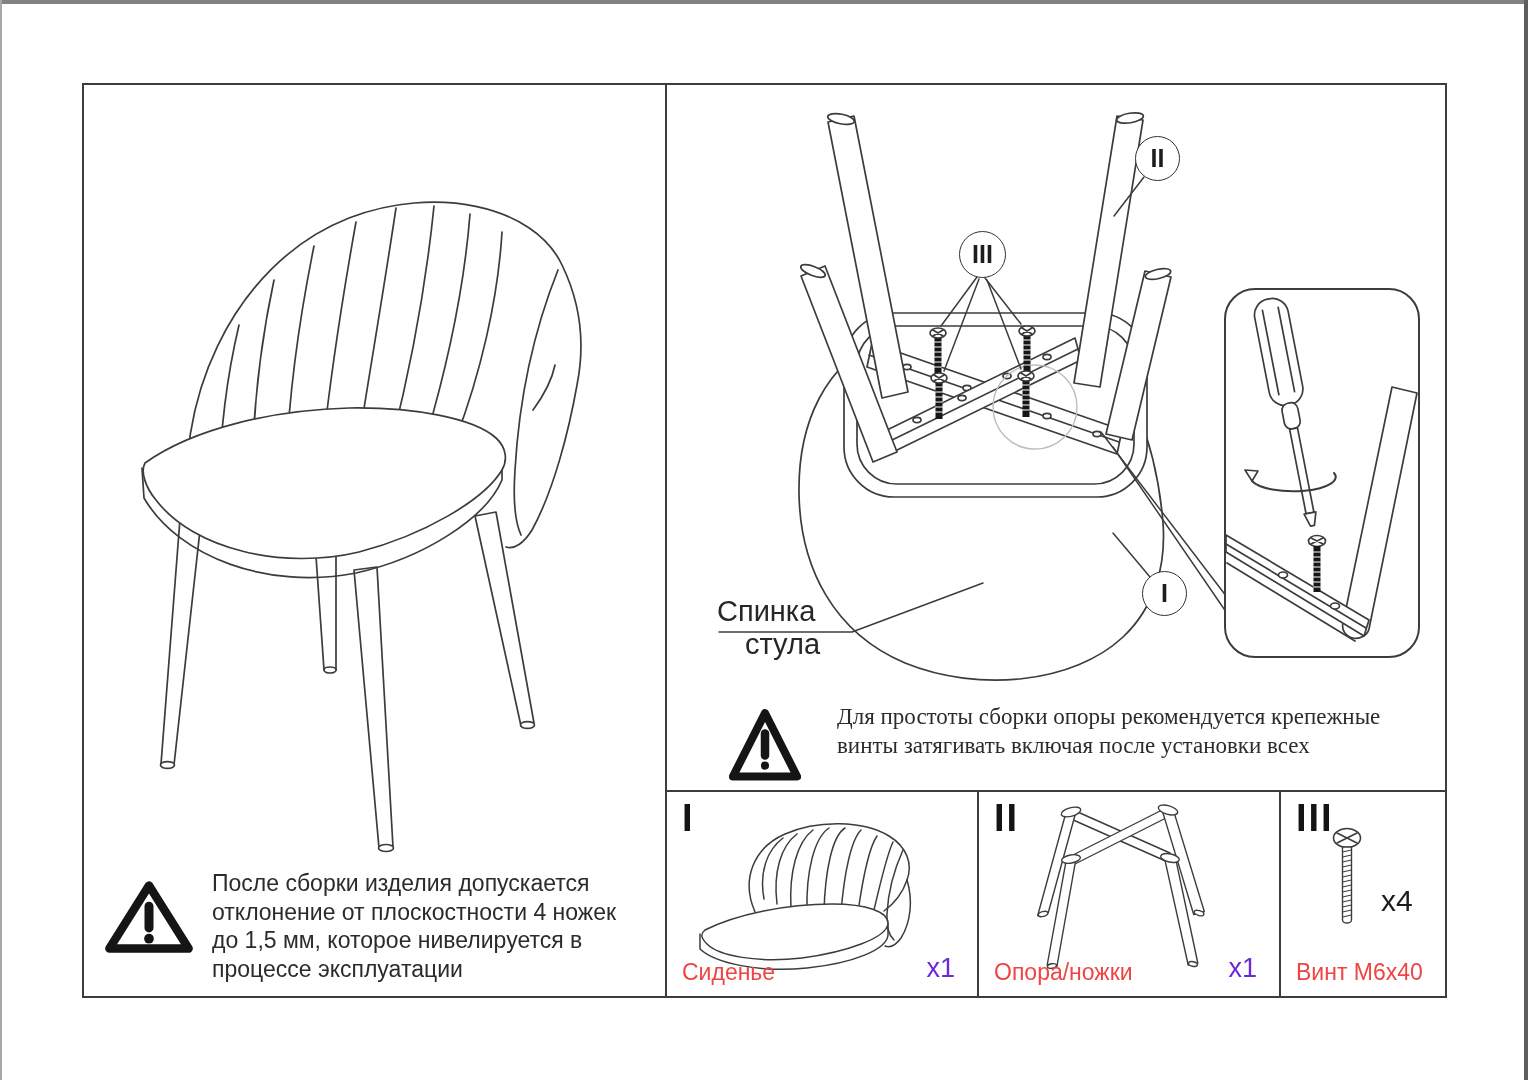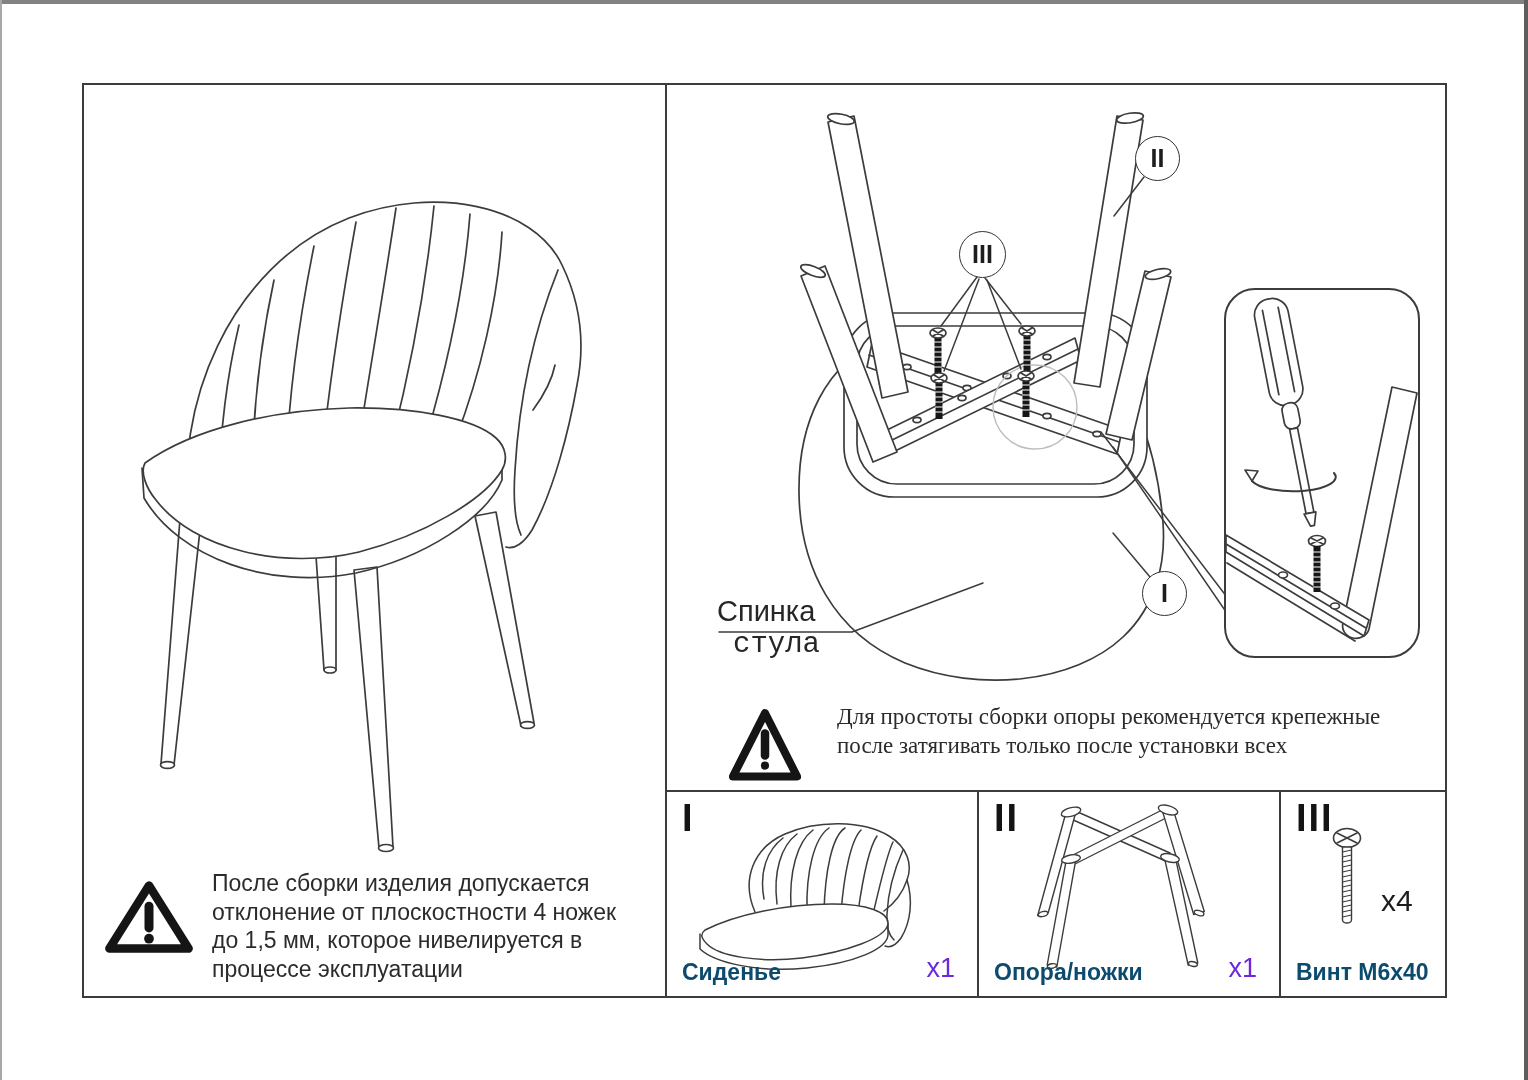--- a/index.html
+++ b/index.html
@@ -38,38 +38,38 @@
   .diagram-svg{position:absolute;left:0;top:0;}
   .callout{
     position:absolute;border:1.7px solid #333;border-radius:50%;background:#fff;
     display:flex;align-items:center;justify-content:center;
     font-weight:bold;font-size:25px;color:#1d1d1d;box-sizing:border-box;
   }
   .callout-ii{left:468px;top:51px;width:45px;height:45px;}
   .callout-iii{left:292px;top:146px;width:47px;height:47px;}
   .callout-i{left:475px;top:486px;width:45px;height:45px;}
   .back-label{position:absolute;left:50px;top:510px;font-size:29px;color:#262626;line-height:33px;}
-  .back-label .l2{margin-left:16px;font-family:Liberation Mono, monospace;}
+  .back-label .l2{margin-left:28px;}
 
   .warn-row-right{position:absolute;left:0;top:620px;width:780px;height:85px;}
   .warn-icon-right{position:absolute;left:62px;top:1px;}
   .warn-text-right{position:absolute;left:170px;top:-3px;white-space:nowrap;
     font-size:23px;line-height:29px;color:#2b2b2b;font-family:Liberation Serif, serif;}
 
   .parts-row{
     position:absolute;left:0;top:705px;width:780px;height:206px;
     border-top:2px solid #3c3c3c;box-sizing:border-box;display:flex;
   }
   .part-cell{position:relative;height:100%;box-sizing:border-box;}
   .cell-1{width:312px;border-right:2px solid #3c3c3c;}
   .cell-2{width:302px;border-right:2px solid #3c3c3c;}
   .cell-3{flex:1;}
   .part-numeral{position:absolute;left:15px;top:5px;font-size:38px;font-weight:bold;
     letter-spacing:2px;color:#141414;}
-  .part-name{position:absolute;left:15px;bottom:10px;font-size:23px;color:#0c4a6e;font-weight:bold;}
+  .part-name{position:absolute;left:15px;bottom:10px;font-size:23px;color:#ef4444;}
   .part-qty{position:absolute;right:22px;bottom:12px;font-size:27px;color:#6d28d9;}
   .qty-screw{position:absolute;left:100px;top:92px;font-size:30px;color:#1d1d1d;}
   .part-draw{position:absolute;left:0;top:0;}
 </style>
 </head>
 <body>
 
 <div class="page-edge edge-top"></div>
 <div class="page-edge edge-left"></div>
 <div class="page-edge edge-right"></div>
@@ -249,21 +249,21 @@
     </div>
 
     <div class="warn-row-right">
       <svg class="warn-icon-right lineart" width="72" height="80" viewBox="0 0 92 100">
         <path d="M 46 8 L 87 89 L 5 89 Z" fill="none" stroke="#151515" stroke-width="8" stroke-linejoin="round"></path>
         <line x1="46" y1="34" x2="46" y2="62" stroke="#151515" stroke-width="8.5" stroke-linecap="round"></line>
         <circle cx="46" cy="75" r="5.2" fill="#151515" stroke="none"></circle>
       </svg>
       <div class="warn-text-right">
         <div>Для простоты сборки опоры рекомендуется крепежные</div>
-        <div>после затягивать только после установки всех</div>
+        <div>винты затягивать включая после установки всех</div>
       </div>
     </div>
 
     <div class="parts-row">
 
       <div class="part-cell cell-1">
         <div class="part-numeral">I</div>
         <svg class="part-draw lineart" width="312" height="204" viewBox="0 0 312 204" fill="none" stroke="#3c3c3c" stroke-width="1.5" stroke-linecap="round" stroke-linejoin="round">
           <path d="M 88 120 C 74 88, 86 56, 118 42 C 150 28, 196 28, 222 44 C 240 55, 246 72, 240 88 C 236 100, 228 111, 217 119"></path>
           <path d="M 236 58 C 227 78, 221 100, 220 122 C 219 134, 222 143, 227 148"></path>

